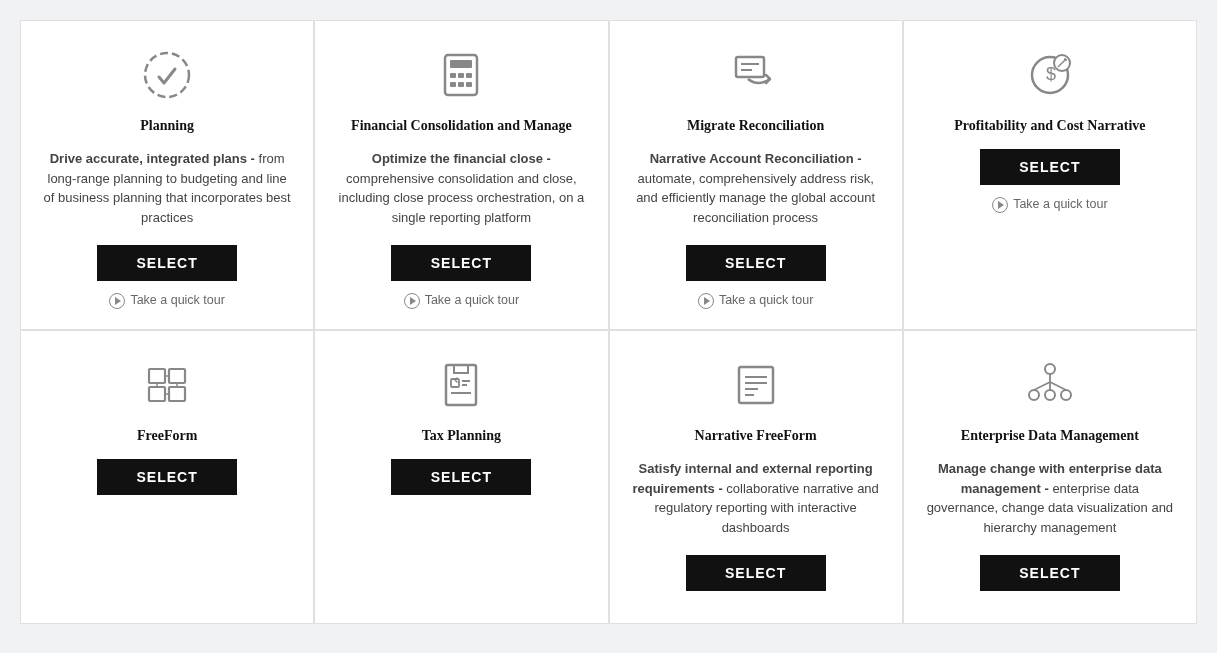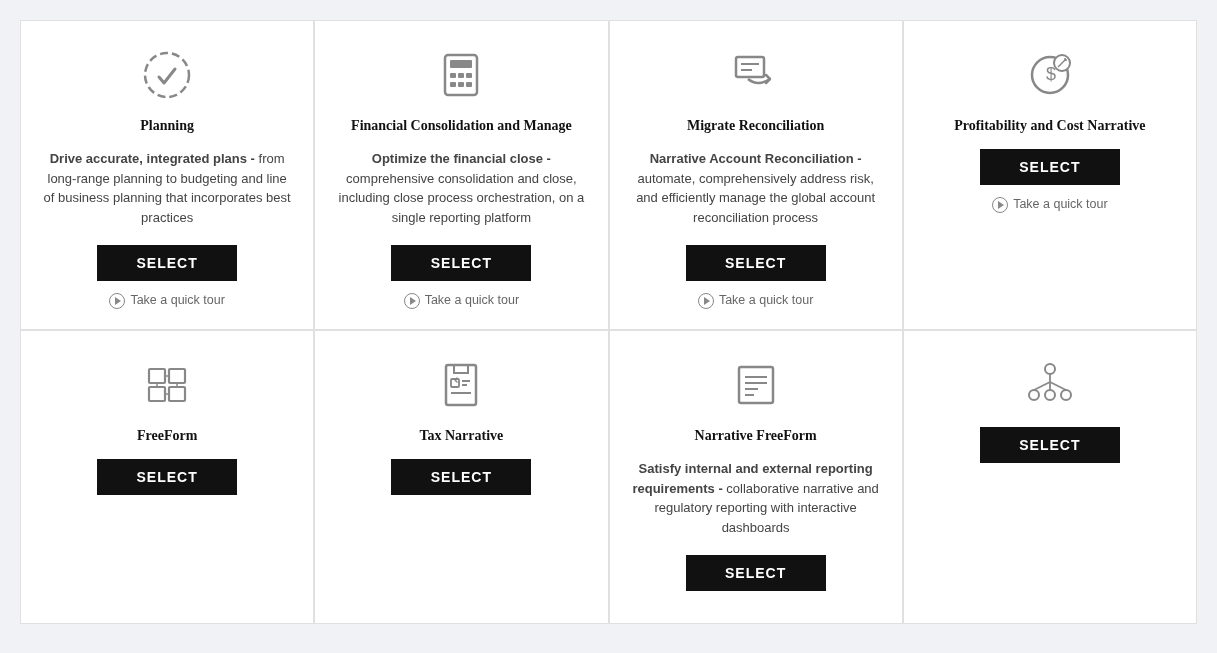--- a/index.html
+++ b/index.html
@@ -209,21 +209,21 @@
       <svg viewBox="0 0 52 52" xmlns="http://www.w3.org/2000/svg">
       <rect x="11" y="6" width="30" height="40" rx="2" fill="none" stroke="#888" stroke-width="2.5"></rect>
       <path d="M19 6 L19 14 L33 14 L33 6" fill="none" stroke="#888" stroke-width="2"></path>
       <rect x="16" y="20" width="8" height="8" rx="1" fill="none" stroke="#888" stroke-width="1.8"></rect>
       <line x1="27" y1="22" x2="35" y2="22" stroke="#888" stroke-width="2"></line>
       <line x1="27" y1="26" x2="32" y2="26" stroke="#888" stroke-width="2"></line>
       <line x1="16" y1="34" x2="36" y2="34" stroke="#888" stroke-width="2"></line>
       <polyline points="22,19 20,21 22,23" fill="none" stroke="#888" stroke-width="1.5" stroke-linecap="round"></polyline>
     </svg>
     </div>
-    <div class="card-title">Tax Narrative</div>
+    <div class="card-title">Tax Planning</div>
     <button class="select-btn">SELECT</button>
 
   </div>
     <div class="card">
     <div class="card-icon">
       <svg viewBox="0 0 52 52" xmlns="http://www.w3.org/2000/svg">
       <rect x="9" y="8" width="34" height="36" rx="2" fill="none" stroke="#888" stroke-width="2.5"></rect>
       <line x1="15" y1="18" x2="37" y2="18" stroke="#888" stroke-width="2"></line>
       <line x1="15" y1="24" x2="37" y2="24" stroke="#888" stroke-width="2"></line>
       <line x1="15" y1="30" x2="28" y2="30" stroke="#888" stroke-width="2"></line>
@@ -242,16 +242,20 @@
       <svg viewBox="0 0 52 52" xmlns="http://www.w3.org/2000/svg">
       <circle cx="26" cy="10" r="5" fill="none" stroke="#888" stroke-width="2"></circle>
       <circle cx="10" cy="36" r="5" fill="none" stroke="#888" stroke-width="2"></circle>
       <circle cx="26" cy="36" r="5" fill="none" stroke="#888" stroke-width="2"></circle>
       <circle cx="42" cy="36" r="5" fill="none" stroke="#888" stroke-width="2"></circle>
       <line x1="26" y1="15" x2="26" y2="31" stroke="#888" stroke-width="1.8"></line>
       <line x1="26" y1="23" x2="10" y2="31" stroke="#888" stroke-width="1.8"></line>
       <line x1="26" y1="23" x2="42" y2="31" stroke="#888" stroke-width="1.8"></line>
     </svg>
     </div>
+    <div class="card-title">Enterprise Data Management</div>
+    <div class="card-desc">
+      <strong>Manage change with enterprise data management -</strong> enterprise data governance, change data visualization and hierarchy management
+    </div>
     <button class="select-btn">SELECT</button>
 
   </div>
   </div>
 
 </body></html>

